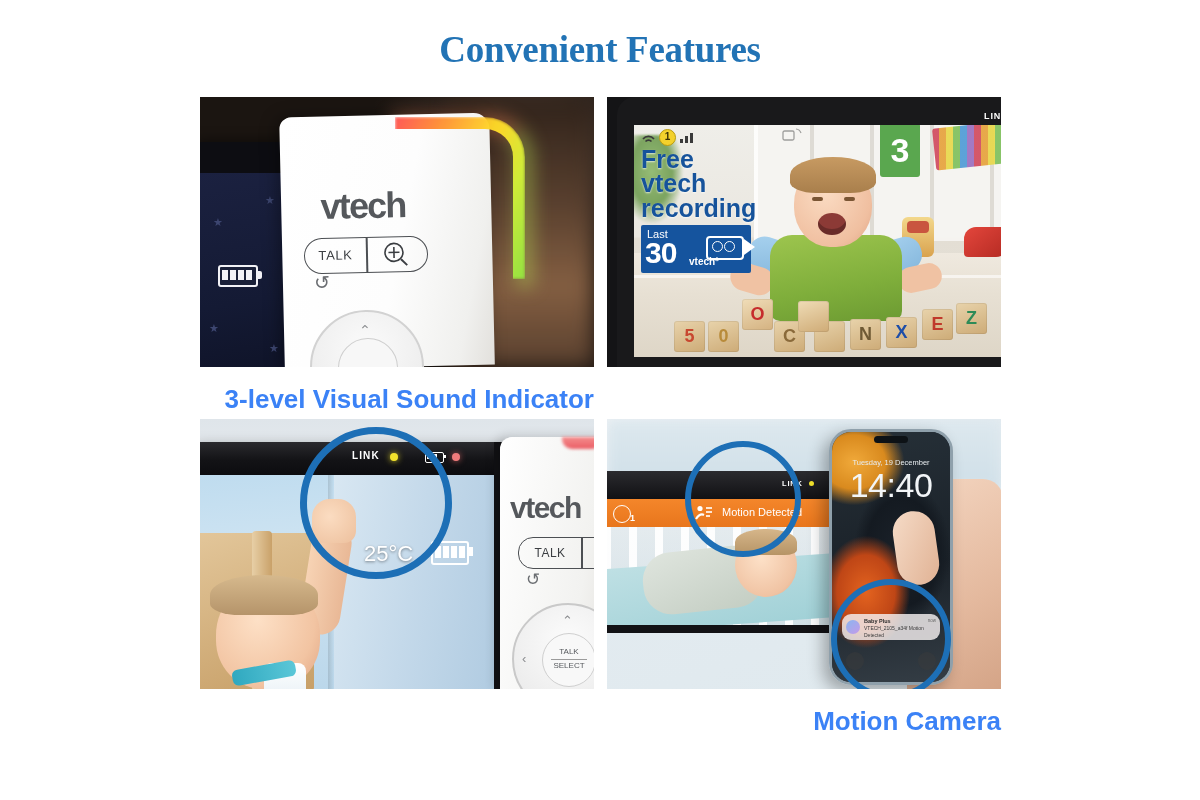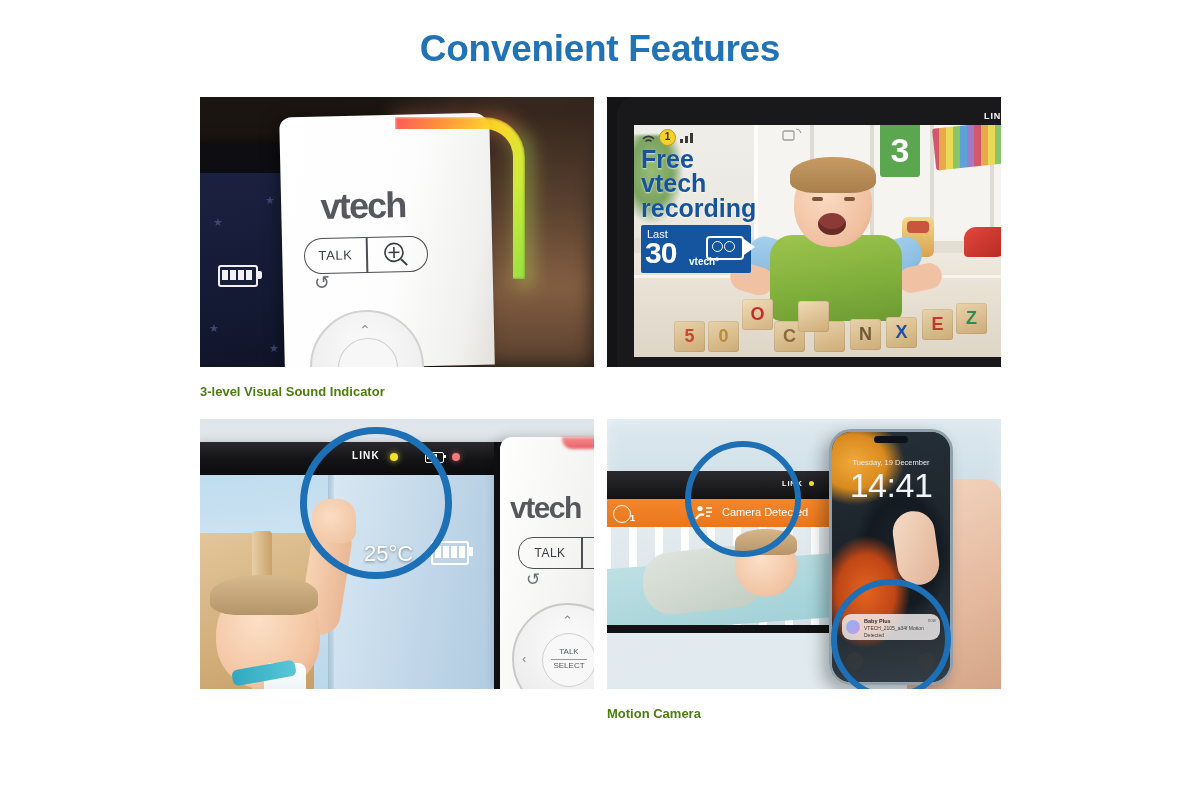--- a/index.html
+++ b/index.html
@@ -5,38 +5,38 @@
   html,body{margin:0;padding:0;}
   body{
     width:1200px;height:800px;background:#ffffff;
     font-family:"Liberation Sans",sans-serif;
     overflow:hidden;position:relative;
   }
   .page{position:relative;width:1200px;height:800px;}
 
   .page-title{
     position:absolute;top:28px;left:0;width:1200px;text-align:center;
-    font-size:37px;font-weight:bold;color:#2273b5;letter-spacing:-0.3px;
+    font-size:37px;font-weight:bold;color:#2273b5;letter-spacing:-0.3px;font-family:Liberation Serif, serif;
   }
 
   .grid{
     position:absolute;left:200px;top:97px;width:801px;height:640px;
   }
   .cell{position:absolute;width:394px;}
   .cell.c1{left:0;top:0;}
   .cell.c2{left:407px;top:0;}
   .cell.c3{left:0;top:322px;}
   .cell.c4{left:407px;top:322px;}
 
   .photo{
     position:relative;width:394px;height:270px;overflow:hidden;
     background:#222;
   }
   .caption{
-    text-align:left;font-size:13px;font-weight:bold;color:#4d7c0f;
+    text-align:right;font-size:26px;font-weight:bold;color:#3b82f6;
     margin-top:17px;
   }
 
   
   .p1-bg{
     position:absolute;inset:0;
     background:
       radial-gradient(ellipse 160px 150px at 330px 40px, #4a3a30 0%, #2a211c 60%, #1b1511 100%),
       linear-gradient(100deg,#1a1a2e 0%,#20203a 34%,#3a2c24 52%,#53392a 72%,#6b4a33 100%);
   }
@@ -743,30 +743,30 @@
         <div class="p4-orange"></div>
         <div class="p4-camico"></div>
         <div class="p4-camnum">1</div>
         <svg class="p4-motionico" viewBox="0 0 18 16">
           <circle cx="5" cy="3.5" r="2.6" fill="#fff"></circle>
           <path d="M1 14 q4 -6 8 -4" stroke="#fff" stroke-width="2.2" fill="none"></path>
           <line x1="11" y1="3" x2="17" y2="3" stroke="#fff" stroke-width="1.6"></line>
           <line x1="11" y1="7" x2="17" y2="7" stroke="#fff" stroke-width="1.6"></line>
           <line x1="11" y1="11" x2="15" y2="11" stroke="#fff" stroke-width="1.6"></line>
         </svg>
-        <div class="p4-motiontxt">Camera Detected</div>
+        <div class="p4-motiontxt">Motion Detected</div>
 
         <div class="p4-circle-a"></div>
 
         <div class="p4-hand"></div>
         <div class="p4-phone">
           <div class="p4-wallpaper"></div>
           <div class="p4-notch"></div>
           <div class="p4-date">Tuesday, 19 December</div>
-          <div class="p4-time">14:41</div>
+          <div class="p4-time">14:40</div>
           <div class="p4-notif">
             <div class="p4-notif-ico"></div>
             <div class="p4-notif-t">Baby Plus</div>
             <div class="p4-notif-b">VTECH_2105_a34f Motion Detected</div>
             <div class="p4-notif-n">now</div>
           </div>
           <div class="p4-flash"></div>
           <div class="p4-cam"></div>
         </div>
         <div class="p4-thumb"></div>

